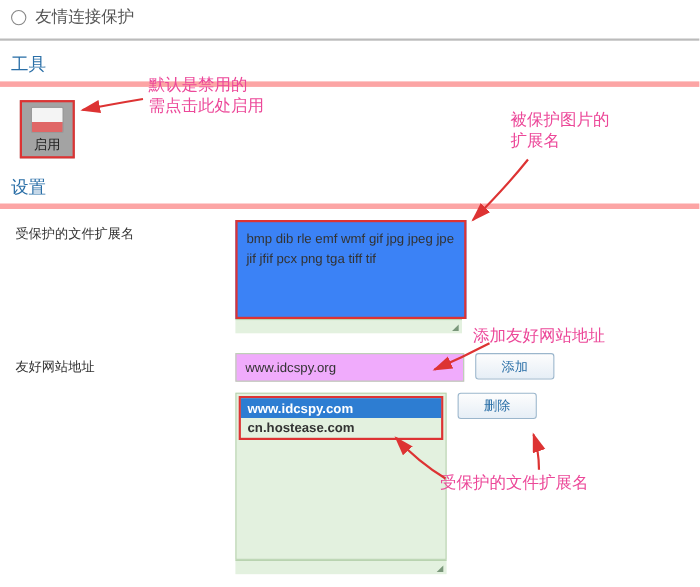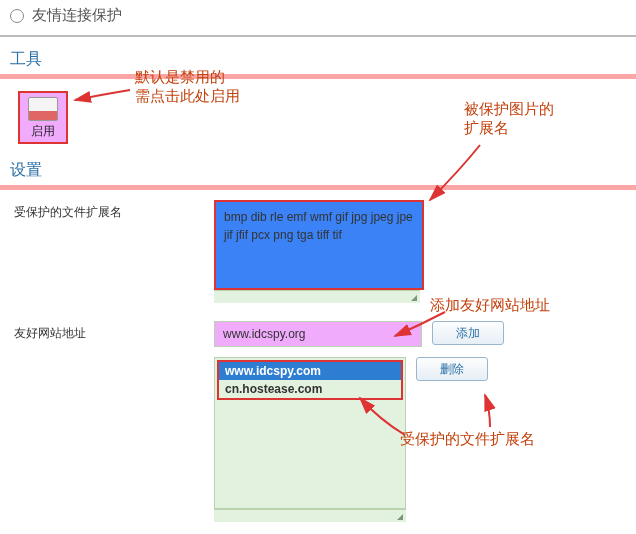--- a/index.html
+++ b/index.html
@@ -41,21 +41,21 @@
   .tool-area {
     padding: 12px 10px 4px 18px;
     display: flex;
     align-items: flex-start;
   }
   .enable-btn {
     width: 42px;
     text-align: center;
     border: 2px solid #d33;
     padding: 4px 2px 2px 2px;
-    background: #f0abfc;
+    background: #a3a3a3;
   }
   .enable-btn .icon {
     width: 28px;
     height: 22px;
     margin: 0 auto 2px auto;
     background: linear-gradient(#f4f4f4 0%, #f4f4f4 60%, #e06666 60%, #e06666 100%);
     border: 1px solid #999;
     border-radius: 2px;
   }
   .enable-btn .lbl {
@@ -147,21 +147,21 @@
   }
   .site-list-resize {
     width: 192px;
     height: 12px;
     background: #e3f1df;
     border-top: 1px solid #b9d3b0;
     position: relative;
   }
   .annotation {
     position: absolute;
-    color: #c2410c;
+    color: #ec4899;
     font-size: 15px;
     font-weight: 500;
     pointer-events: none;
   }
   .arrow-layer {
     position: absolute;
     left: 0; top: 0;
     width: 636px; height: 534px;
     pointer-events: none;
   }

